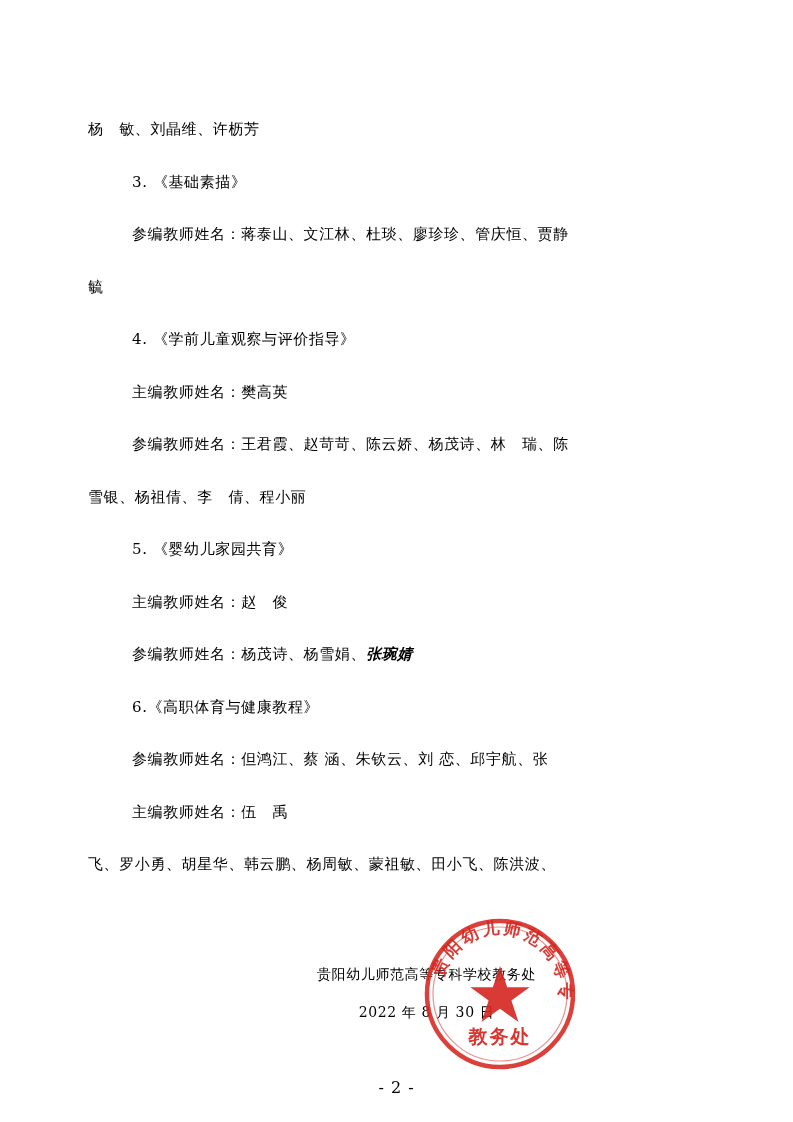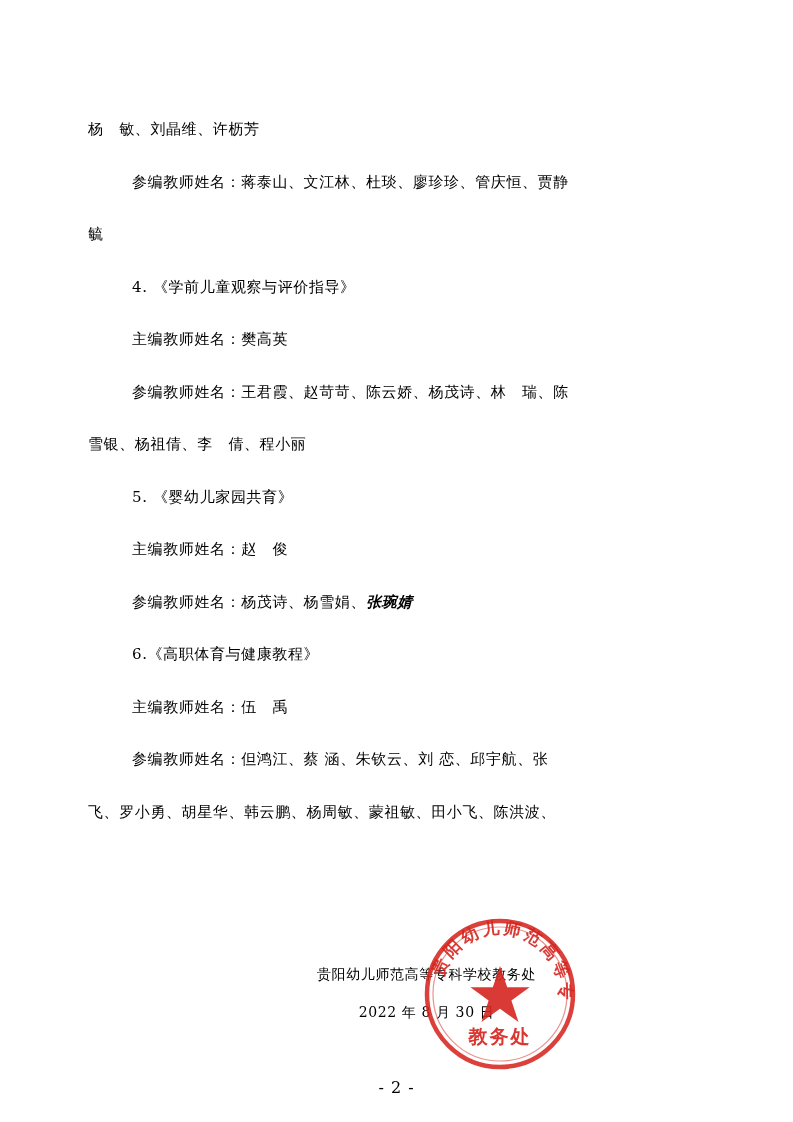--- a/index.html
+++ b/index.html
@@ -75,32 +75,33 @@
   }
   .seal svg { display: block; }
 </style>
 </head>
 <body>
 
 <div class="page">
 
   <div class="content">
     <p class="line">杨　敏、刘晶维、许枥芳</p>
+    <p class="line indent">3. 《基础素描》</p>
     <p class="line indent">参编教师姓名：蒋泰山、文江林、杜琰、廖珍珍、管庆恒、贾静</p>
     <p class="line">毓</p>
     <p class="line indent">4. 《学前儿童观察与评价指导》</p>
     <p class="line indent">主编教师姓名：樊高英</p>
     <p class="line indent">参编教师姓名：王君霞、赵苛苛、陈云娇、杨茂诗、林　瑞、陈</p>
     <p class="line">雪银、杨祖倩、李　倩、程小丽</p>
     <p class="line indent">5. 《婴幼儿家园共育》</p>
     <p class="line indent">主编教师姓名：赵　俊</p>
     <p class="line indent"><span>参编教师姓名：杨茂诗、杨雪娟、</span><span class="bold">张琬婧</span></p>
     <p class="line indent">6.《高职体育与健康教程》</p>
+    <p class="line indent">参编教师姓名：但鸿江、蔡 涵、朱钦云、刘 恋、邱宇航、张</p>
     <p class="line indent">主编教师姓名：伍　禹</p>
-    <p class="line indent">参编教师姓名：但鸿江、蔡 涵、朱钦云、刘 恋、邱宇航、张</p>
     <p class="line">飞、罗小勇、胡星华、韩云鹏、杨周敏、蒙祖敏、田小飞、陈洪波、</p>
 
   </div>
 
   <div class="footer">
     <div class="f-line">贵阳幼儿师范高等专科学校教务处</div>
     <div class="f-line">2022 年 8 月 30 日</div>
   </div>
 
   <div class="seal">

